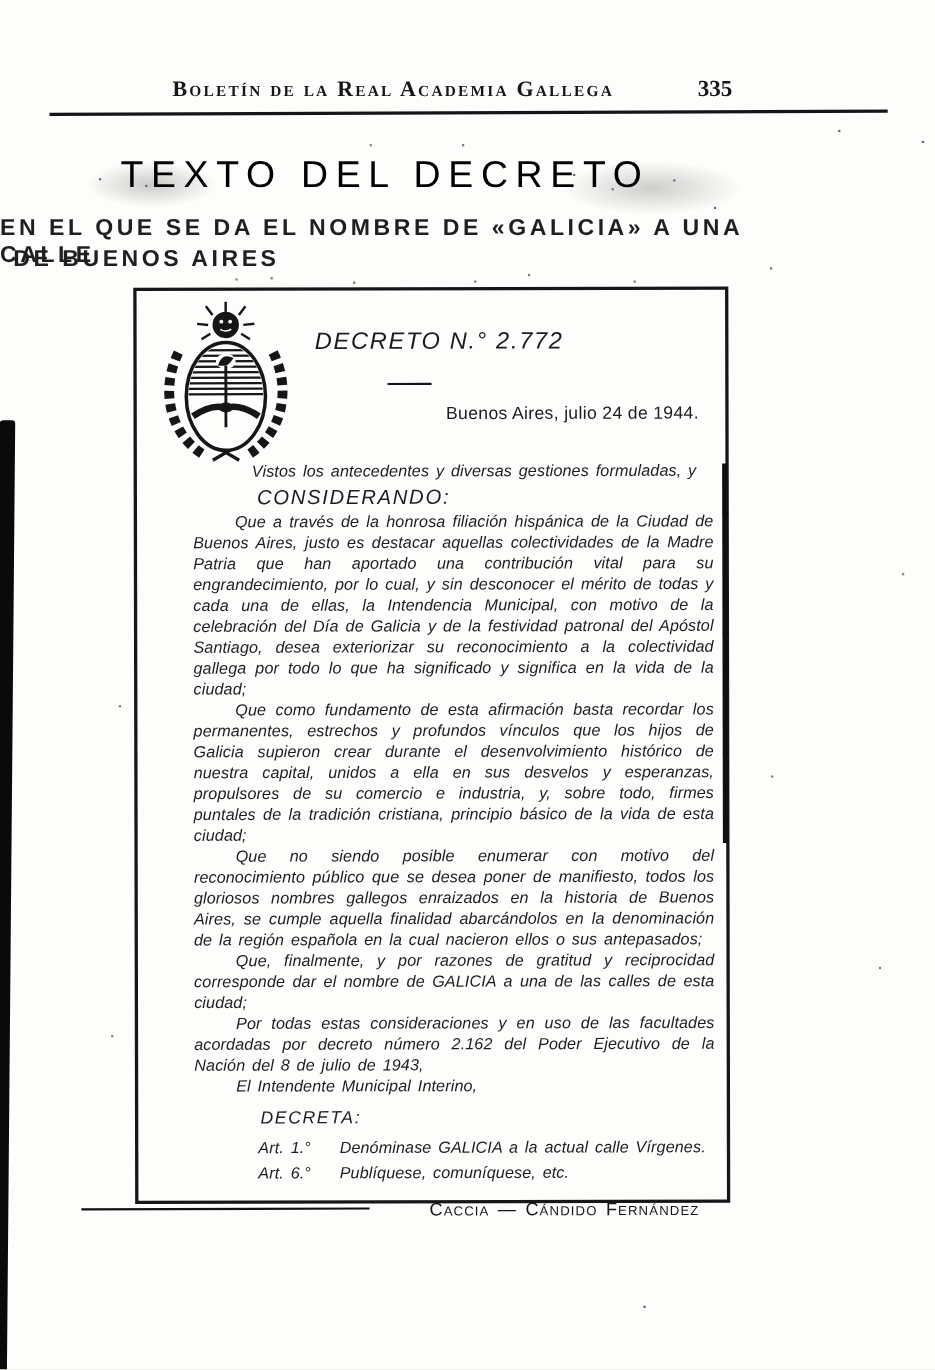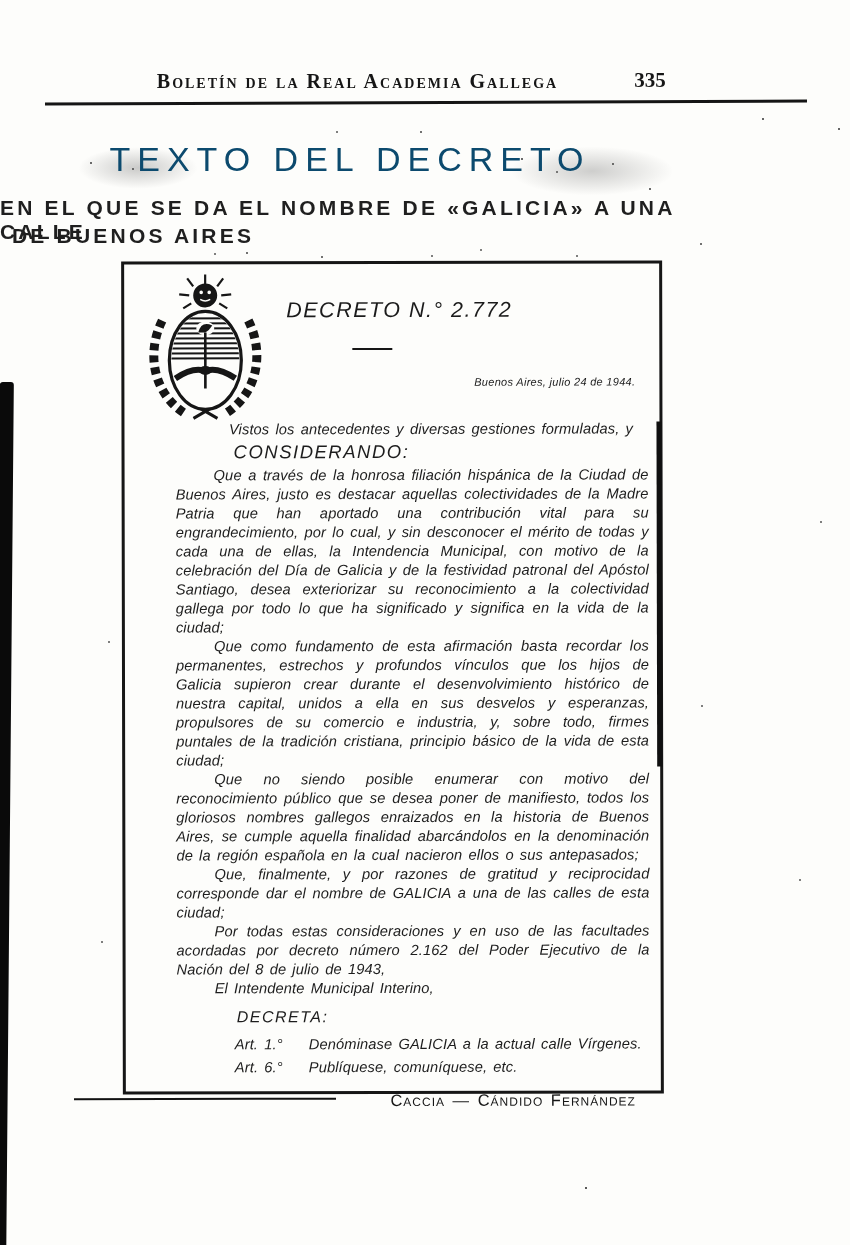--- a/index.html
+++ b/index.html
@@ -29,36 +29,36 @@
   .running-head{position:absolute;left:0;top:70px;width:850px;height:30px;}
   .journal{position:absolute;left:0;top:0;width:715px;text-align:center;
     font-family:"Liberation Serif",serif;font-variant:small-caps;font-weight:bold;
     font-size:20px;letter-spacing:2px;color:#161616;}
   .pageno{position:absolute;left:620px;top:-2px;width:60px;text-align:center;
     font-family:"Liberation Serif",serif;font-size:21px;font-weight:bold;color:#161616;}
   .headrule{position:absolute;left:45px;top:101px;width:762px;height:2.6px;
     background:#151515;transform:rotate(-0.22deg);}
   
   .title{position:absolute;left:0;top:140px;width:700px;margin:0;text-align:center;
-    font-size:34px;font-weight:normal;letter-spacing:7px;color:#0c4a6e;}
+    font-size:34px;font-weight:normal;letter-spacing:7px;color:#000000;}
   .subtitle{position:absolute;left:0;top:196px;width:700px;text-align:left;
     font-size:21px;font-weight:bold;letter-spacing:3.2px;color:#1f1f1f;}
   .sub2{top:224px;padding-left:12px;}
   
   .decree-box{position:absolute;left:122px;top:261px;width:535px;height:827px;
     border:3px solid #161616;transform:rotate(-0.12deg);background:#fdfdfb;}
   .border-thick{position:absolute;right:-2px;top:158px;width:5px;height:345px;background:#101010;}
   .stray-line{position:absolute;left:74px;top:1098px;width:262px;height:2.4px;
     background:#111;transform:rotate(-0.15deg);}
   .emblem{position:absolute;left:18px;top:6px;width:126px;height:150px;}
   .decree-no{position:absolute;left:162px;top:34px;font-style:italic;
     font-size:21.5px;letter-spacing:1.5px;color:#1b1b1b;}
   .decree-rule{position:absolute;left:228px;top:84px;width:40px;height:2.4px;background:#161616;}
-  .dateline{position:absolute;right:24px;top:104px;font-style:italic;
-    font-size:11px;letter-spacing:.3px;color:#1b1b1b;margin-top:8px;}
+  .dateline{position:absolute;right:24px;top:104px;
+    font-size:16px;letter-spacing:.3px;color:#1b1b1b;}
   
   .body{position:absolute;left:51px;top:156px;width:473px;
     font-style:italic;font-size:14.7px;line-height:19px;
     letter-spacing:.1px;word-spacing:2px;color:#1d1d1d;}
   .body p{margin:0;text-align:justify;text-indent:38px;}
   .body p.intro-line{text-align:center;margin-bottom:3px;}
   .h-considerando{margin:3px 0 5px 58px;font-size:18.5px;letter-spacing:1.5px;}
   .h-decreta{margin:9px 0 7px 60px;font-size:16px;letter-spacing:1.5px;}
   .article{margin-left:58px;line-height:23px;display:flex;}
   .art-label{width:74px;flex:0 0 74px;}

